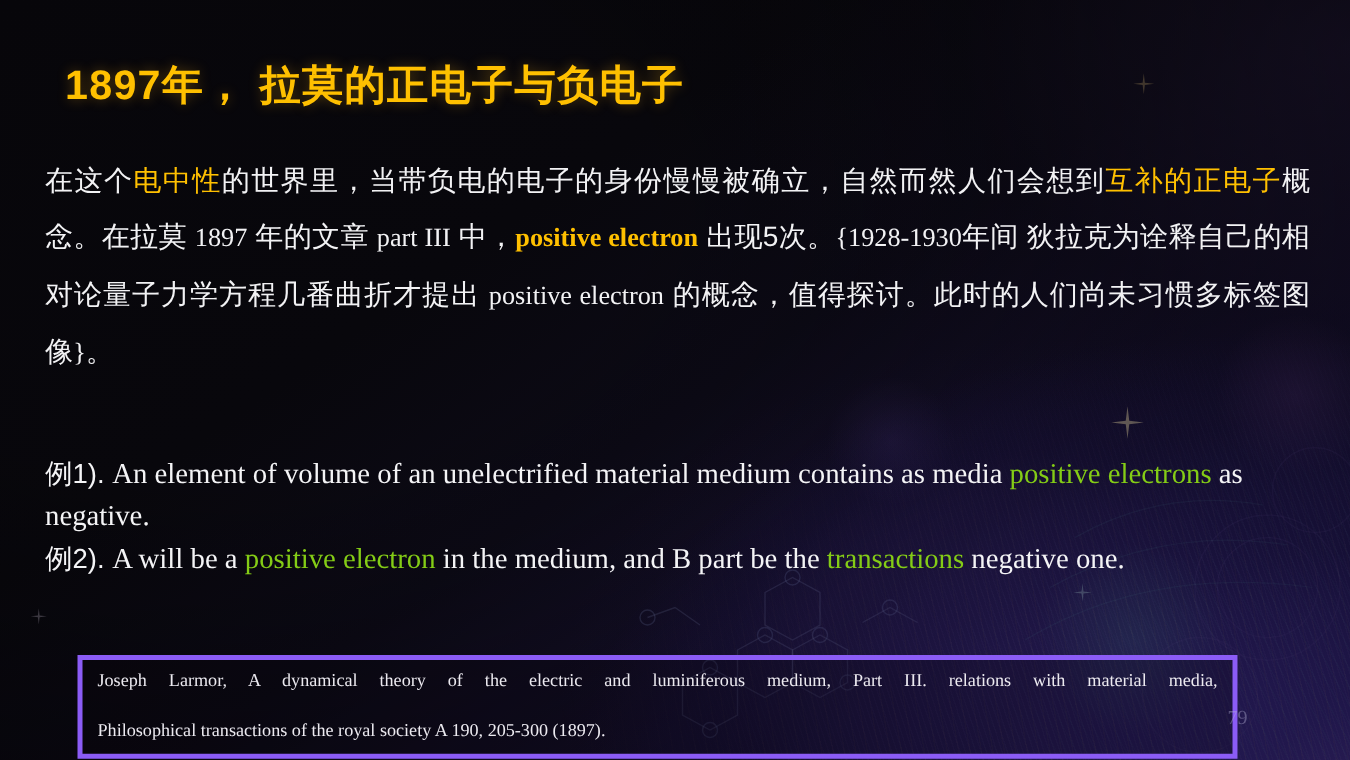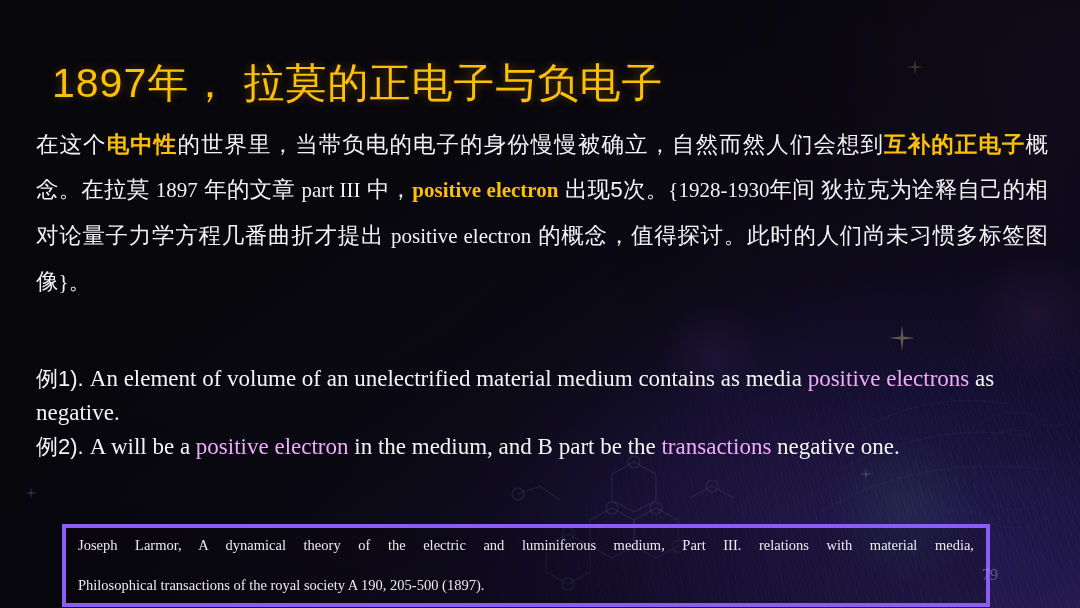--- a/index.html
+++ b/index.html
@@ -86,23 +86,23 @@
   .bg-vignette {
     background: radial-gradient(ellipse 1050px 700px at 18% 28%, rgba(0,0,0,0) 28%, rgba(0,0,0,0.38) 72%, rgba(0,0,0,0.55) 100%);
   }
   .bg-molecule { position: absolute; inset: 0; pointer-events: none; opacity: 0.5; }
   .bg-sparkle { position: absolute; pointer-events: none; }
 
   
   .title {
     position: absolute;
     left: 52px;
-    top: 56px;
-    font-size: 41px;
-    font-weight: normal;
+    top: 46px;
+    font-size: 33px;
+    font-weight: bold;
     color: #ffc000;
     letter-spacing: 1px;
     white-space: nowrap;
     text-shadow: 0 0 10px rgba(255, 180, 20, 0.32);
   }
 
   
   .body-block {
     position: absolute;
     left: 36px;
@@ -114,21 +114,21 @@
     text-align: justify;
     text-justify: inter-character;
   }
   .body-block p { margin: 0; }
   .latin {
     font-family: "Liberation Serif", "DejaVu Serif", serif;
     font-size: 21px;
   }
   .hl {
     color: #ffc000;
-    font-weight: bold;
+    font-weight: normal;
   }
   .hl-serif {
     color: #ffc000;
     font-weight: bold;
     font-family: "Liberation Serif", "DejaVu Serif", serif;
     font-size: 21px;
   }
 
   
   .examples {
@@ -140,21 +140,21 @@
     font-family: "Liberation Serif", "DejaVu Serif", serif;
     font-size: 23px;
     line-height: 34px;
   }
   .examples p { margin: 0; }
   .ex-cjk {
     font-family: "Liberation Sans", "DejaVu Sans", sans-serif;
     font-size: 22px;
   }
   .gold {
-    color: #f0abfc;
+    color: #84cc16;
   }
 
   
   .citation {
     position: absolute;
     left: 62px;
     top: 524px;
     width: 928px;
     box-sizing: border-box;
     border: 4px solid #8b5cf6;
@@ -247,18 +247,18 @@
     <p>
       <span class="ex-cjk">例1). </span><span>An element of volume of an unelectrified material medium contains as media </span><span class="gold">positive electrons</span><span> as negative.</span>
     </p>
     <p>
       <span class="ex-cjk">例2). </span><span>A will be a </span><span class="gold">positive electron</span><span> in the medium, and B part be the </span><span class="gold">transactions</span><span> negative one.</span>
     </p>
   </div>
 
   <div class="citation">
     <p class="cit-line1">Joseph Larmor, A dynamical theory of the electric and luminiferous medium, Part III. relations with material media,</p>
-    <p>Philosophical transactions of the royal society A 190, 205-500 (1897).</p>
+    <p>Philosophical transactions of the royal society A 190, 205-300 (1897).</p>
   </div>
 
   <div class="page-number">79</div>
 
 </div>
 
 </body></html>

